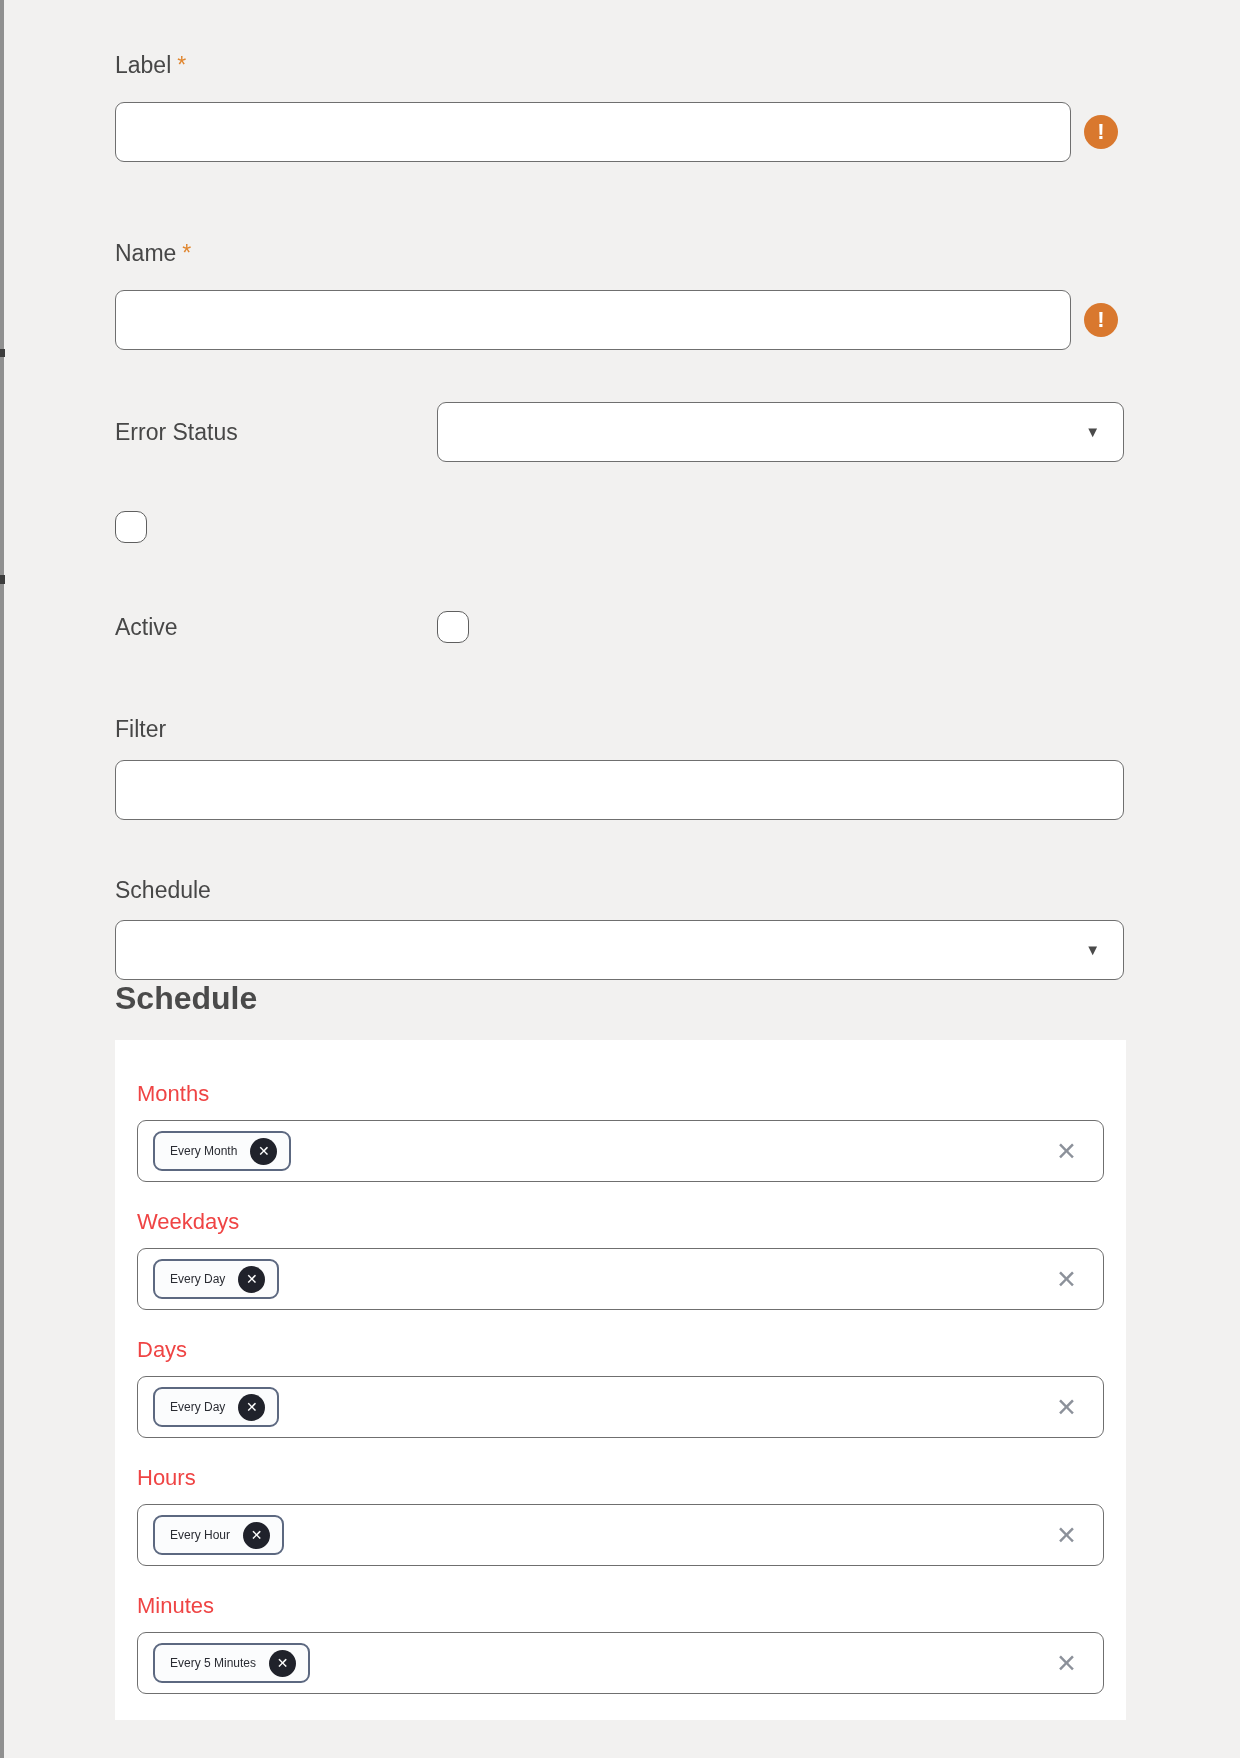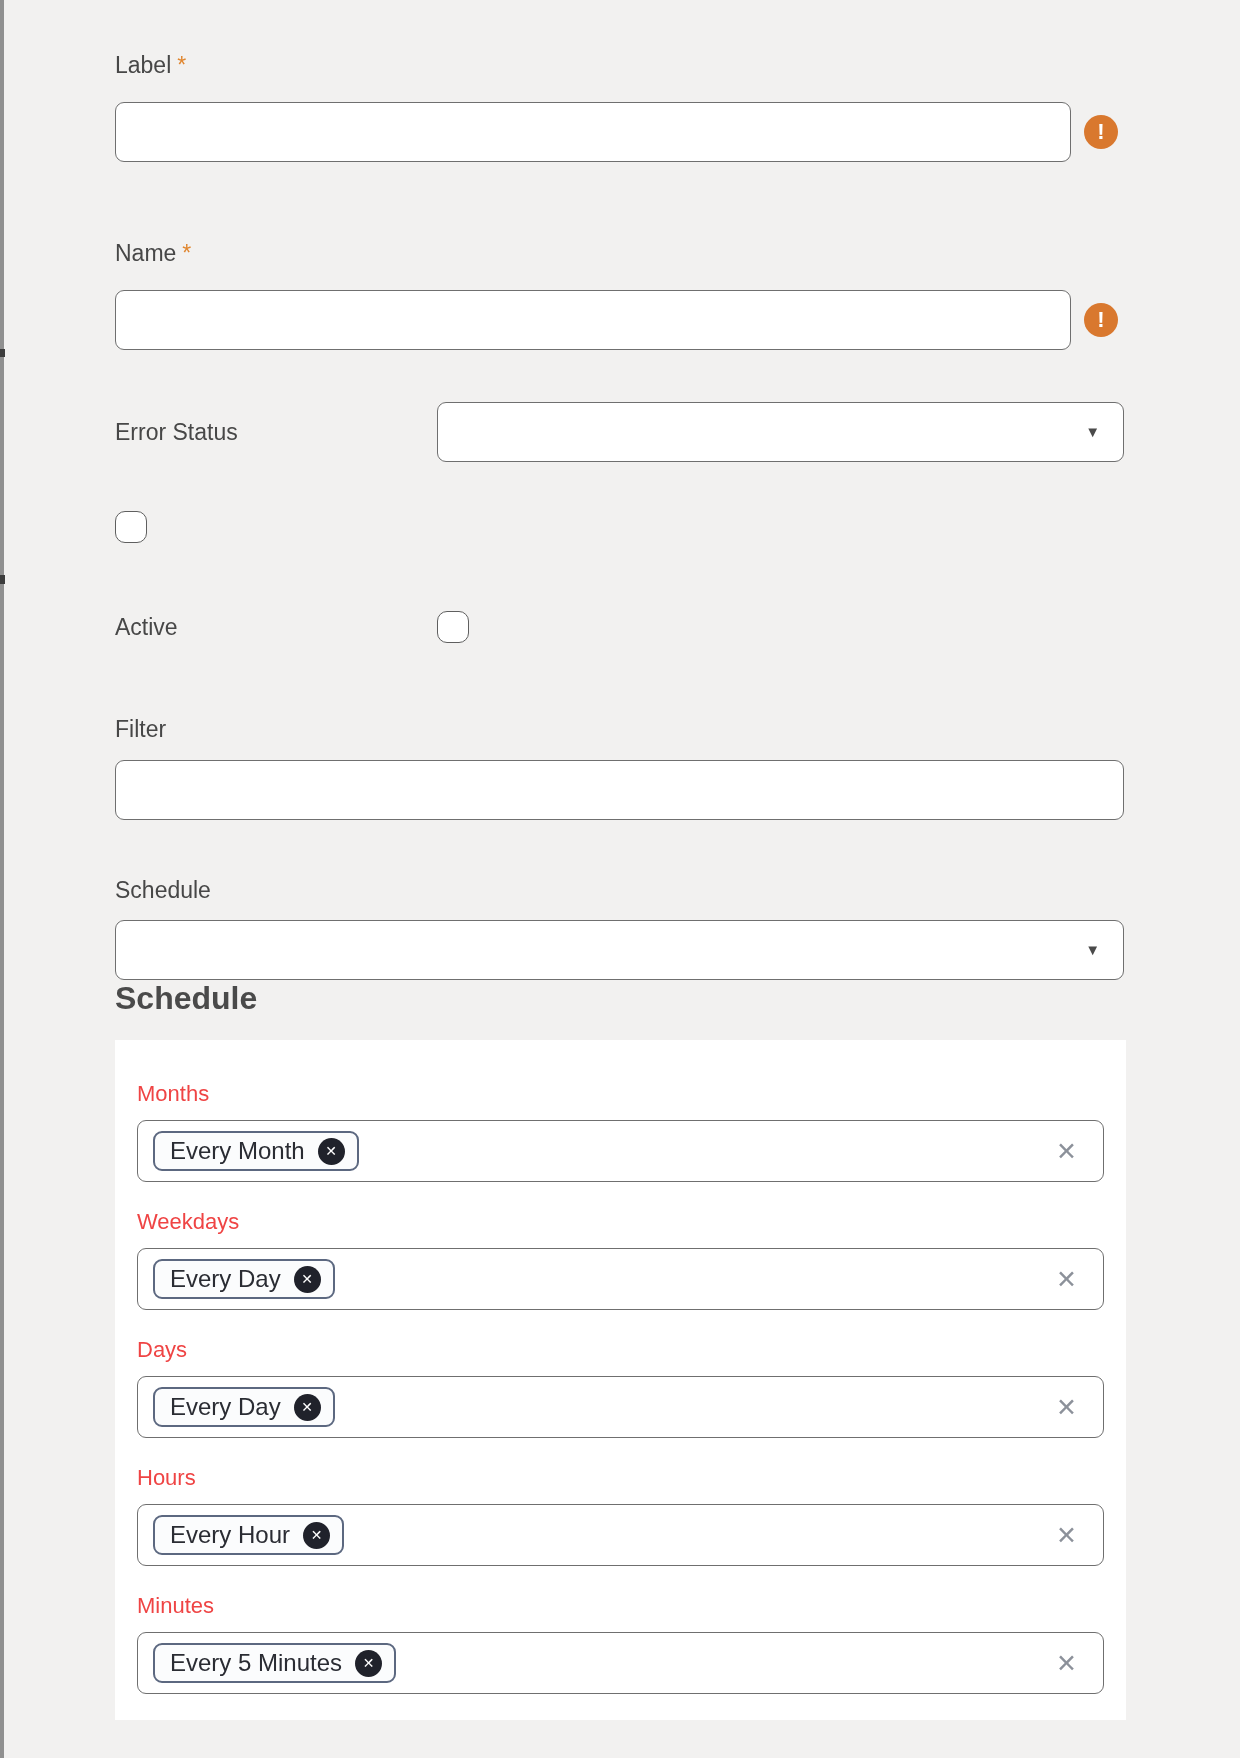--- a/index.html
+++ b/index.html
@@ -78,21 +78,21 @@
   .chip-input {
     position: relative; height: 62px; background: #ffffff;
     border: 1px solid #6f6f6f; border-radius: 9px;
     display: flex; align-items: center; padding: 0 60px 0 15px;
   }
   .chip {
     display: inline-flex; align-items: center; height: 40px;
     background: #fbfcfd; border: 2px solid #5c6880; border-radius: 9px;
     padding: 0 12px 0 15px;
   }
-  .chip-text { font-size: 24px; color: #2a2c33; }
+  .chip-text { font-size: 12px; color: #2a2c33; }
   .chip-remove {
     width: 27px; height: 27px; border-radius: 50%; background: #20222b;
     display: inline-flex; align-items: center; justify-content: center;
     margin-left: 13px; cursor: pointer; flex: 0 0 auto;
   }
   .chip-x { color: #ffffff; font-size: 14px; font-weight: bold; line-height: 1; }
   .clear-x {
     position: absolute; right: 26px; top: 50%; transform: translateY(-50%);
     color: #8c919a; font-size: 25px; font-weight: bold; cursor: pointer; line-height: 1;
   }

